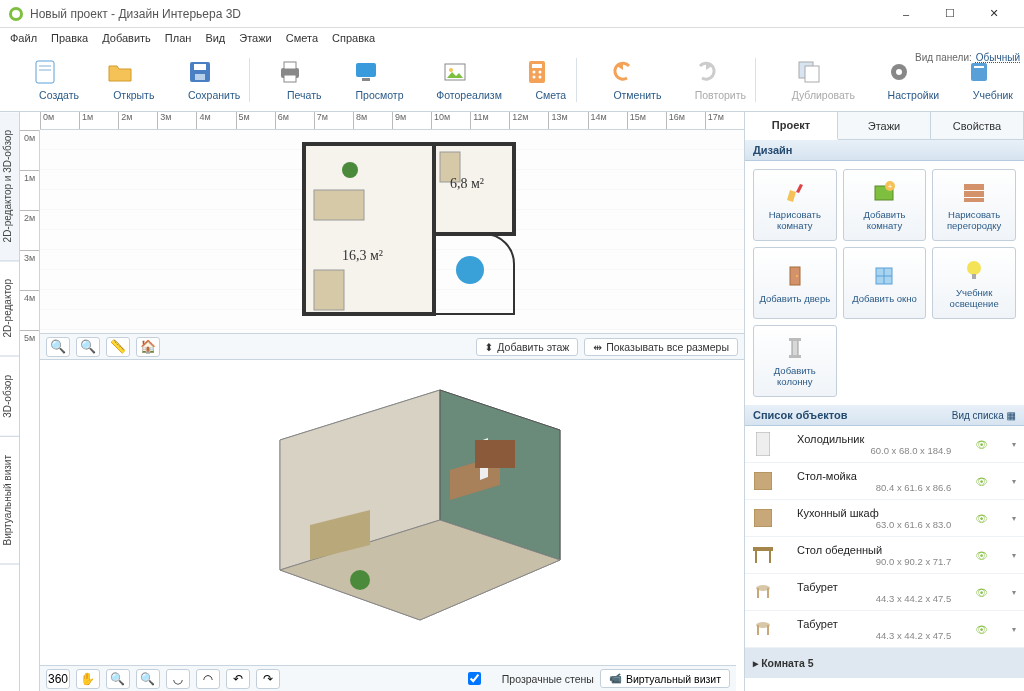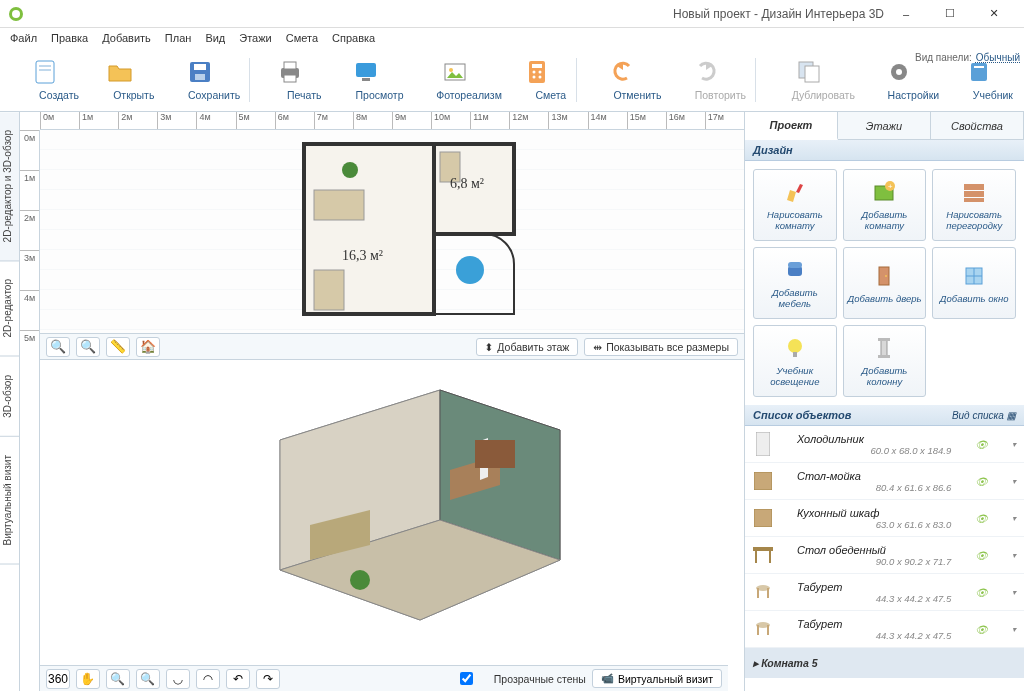--- a/index.html
+++ b/index.html
@@ -1,20 +1,20 @@
 <!DOCTYPE html>
 <html><head>
 <meta charset="utf-8">
 <style>
 * { box-sizing: border-box; margin: 0; padding: 0; font-family: Tahoma, Arial, sans-serif; }
 body { background: #fff; width: 1024px; height: 691px; overflow: hidden; font-size: 11px; }
 
 .titlebar { height: 28px; display: flex; align-items: center; padding: 0 8px; border-bottom: 1px solid #ddd; background: #fff; }
 .titlebar .app-icon { width: 16px; height: 16px; margin-right: 6px; }
-.titlebar .title { flex: 1; color: #555; font-size: 12px; text-align: right; }
+.titlebar .title { flex: 1; color: #555; font-size: 12px; }
 .winbtns { display: flex; gap: 0; }
 .winbtn { width: 44px; height: 26px; display: flex; align-items: center; justify-content: center; color: #333; }
 
 .menubar { height: 20px; display: flex; gap: 14px; padding: 0 10px; align-items: center; color: #333; font-size: 11px; }
 .menubar span { cursor: default; }
 
 .toolbar { height: 64px; display: flex; align-items: center; padding: 2px 8px; border-bottom: 1px solid #c8d4de; background: #fff; position: relative; }
 .tbtn { display: flex; flex-direction: column; align-items: center; justify-content: center; gap: 3px; padding: 2px 6px; border-radius: 3px; min-width: 52px; }
 .tbtn .ticon { width: 32px; height: 28px; display:flex; align-items:center; justify-content:center; }
 .tbtn .tlabel { font-size: 10.5px; color: #2a5a88; margin-left: 28px; }
@@ -40,27 +40,27 @@
 .room-outline.inner { fill:none; stroke-width:2; }
 .room-label { font-size:14px; fill:#333; font-family: Georgia, serif; }
 
 .tool2d-bar { position:absolute; bottom:0; left:0; right:0; height:26px; background:#f4f8fb; border-top:1px solid #c8d4de; display:flex; align-items:center; padding:0 6px; gap:6px; }
 .tool2d-bar .iconbtn { width:24px; height:20px; border:1px solid #c3d0dc; border-radius:3px; background:#fff; display:flex; align-items:center; justify-content:center; font-size:13px; }
 .tool2d-bar .spacer { flex:1; }
 .tool2d-bar .textbtn { border:1px solid #c3d0dc; border-radius:3px; background:#fff; padding:2px 8px; display:flex; align-items:center; gap:4px; font-size:10.5px; color:#333; }
 
 .view3d { position:absolute; top:248px; left:20px; right:0; bottom:0; background:#fff; }
 .view3d .render { position:absolute; left:180px; top:10px; width:380px; height:260px; }
-.tool3d-bar { position:absolute; bottom:0; left:0; right:16px; height:26px; background:#f4f8fb; border-top:1px solid #c8d4de; display:flex; align-items:center; padding:0 6px; gap:6px; }
+.tool3d-bar { position:absolute; bottom:0; left:0; right:8px; height:26px; background:#f4f8fb; border-top:1px solid #c8d4de; display:flex; align-items:center; padding:0 6px; gap:6px; }
 .tool3d-bar .iconbtn { width:24px; height:20px; border:1px solid #c3d0dc; border-radius:3px; background:#fff; display:flex; align-items:center; justify-content:center; font-size:12px; }
 .tool3d-bar .spacer { flex:1; }
 .tool3d-bar .chk { display:flex; align-items:center; gap:21px; font-size:10.5px; color:#333; }
 .tool3d-bar .textbtn { border:1px solid #c3d0dc; border-radius:3px; background:#fff; padding:2px 8px; display:flex; align-items:center; gap:4px; font-size:10.5px; }
 
-.sidepanel { width:280px; border-left:1px solid #c8d4de; display:flex; flex-direction:column;font-style:italic; }
+.sidepanel { width:280px; border-left:1px solid #c8d4de; display:flex; flex-direction:column; }
 .side-tabs { display:flex; height:28px; border-bottom:1px solid #c8d4de; }
 .side-tab { flex:1; display:flex; align-items:center; justify-content:center; font-size:11px; color:#333; background:#f4f8fb; border-right:1px solid #c8d4de; }
 .side-tab.active { background:#fff; font-weight:bold; border-bottom:2px solid #fff; margin-bottom:-1px; }
 
 .section-header { background:linear-gradient(#e8f0f8,#d6e4f0); border-bottom:1px solid #b8cce0; padding:4px 8px; font-size:11px; font-weight:bold; color:#244a70; display:flex; align-items:center; justify-content:space-between; }
 .design-grid { display:grid; grid-template-columns:repeat(3,1fr); gap:6px; padding:8px; background:#fff; }
 .design-item { border:1px solid #c3d0dc; border-radius:3px; background:linear-gradient(#fff,#f0f4f8); display:flex; flex-direction:column; align-items:center; justify-content:center; padding:6px 2px; gap:4px; height:72px; }
 .design-item .dicon { width:28px; height:28px; display:flex; align-items:center; justify-content:center; }
 .design-item .dlabel { font-size:9.5px; color:#2a5a88; text-align:center; line-height:1.15; }
 
@@ -369,29 +369,20 @@
               <rect x="2" y="4" width="20" height="6" fill="#d4926a"></rect>
               <rect x="2" y="11" width="20" height="6" fill="#d4926a"></rect>
               <rect x="2" y="18" width="20" height="4" fill="#d4926a"></rect>
             </svg>
           </div>
           <div class="dlabel">Нарисовать перегородку</div>
         </div>
       <div class="design-item">
           <div class="dicon">
             <svg width="24" height="24">
-              <rect x="5" y="8" width="14" height="10" rx="3" fill="#4a7fc4"></rect>
-              <rect x="5" y="4" width="14" height="6" rx="3" fill="#6a9fd8"></rect>
-            </svg>
-          </div>
-          <div class="dlabel">Добавить мебель</div>
-        </div>
-      <div class="design-item">
-          <div class="dicon">
-            <svg width="24" height="24">
               <rect x="7" y="3" width="10" height="18" fill="#d4926a" stroke="#a56a3a"></rect>
               <circle cx="14" cy="12" r="1" fill="#f4c257"></circle>
             </svg>
           </div>
           <div class="dlabel">Добавить дверь</div>
         </div>
       <div class="design-item">
           <div class="dicon">
             <svg width="24" height="24">
               <rect x="4" y="4" width="16" height="16" fill="#a8d4f0" stroke="#5aa0d8"></rect>

